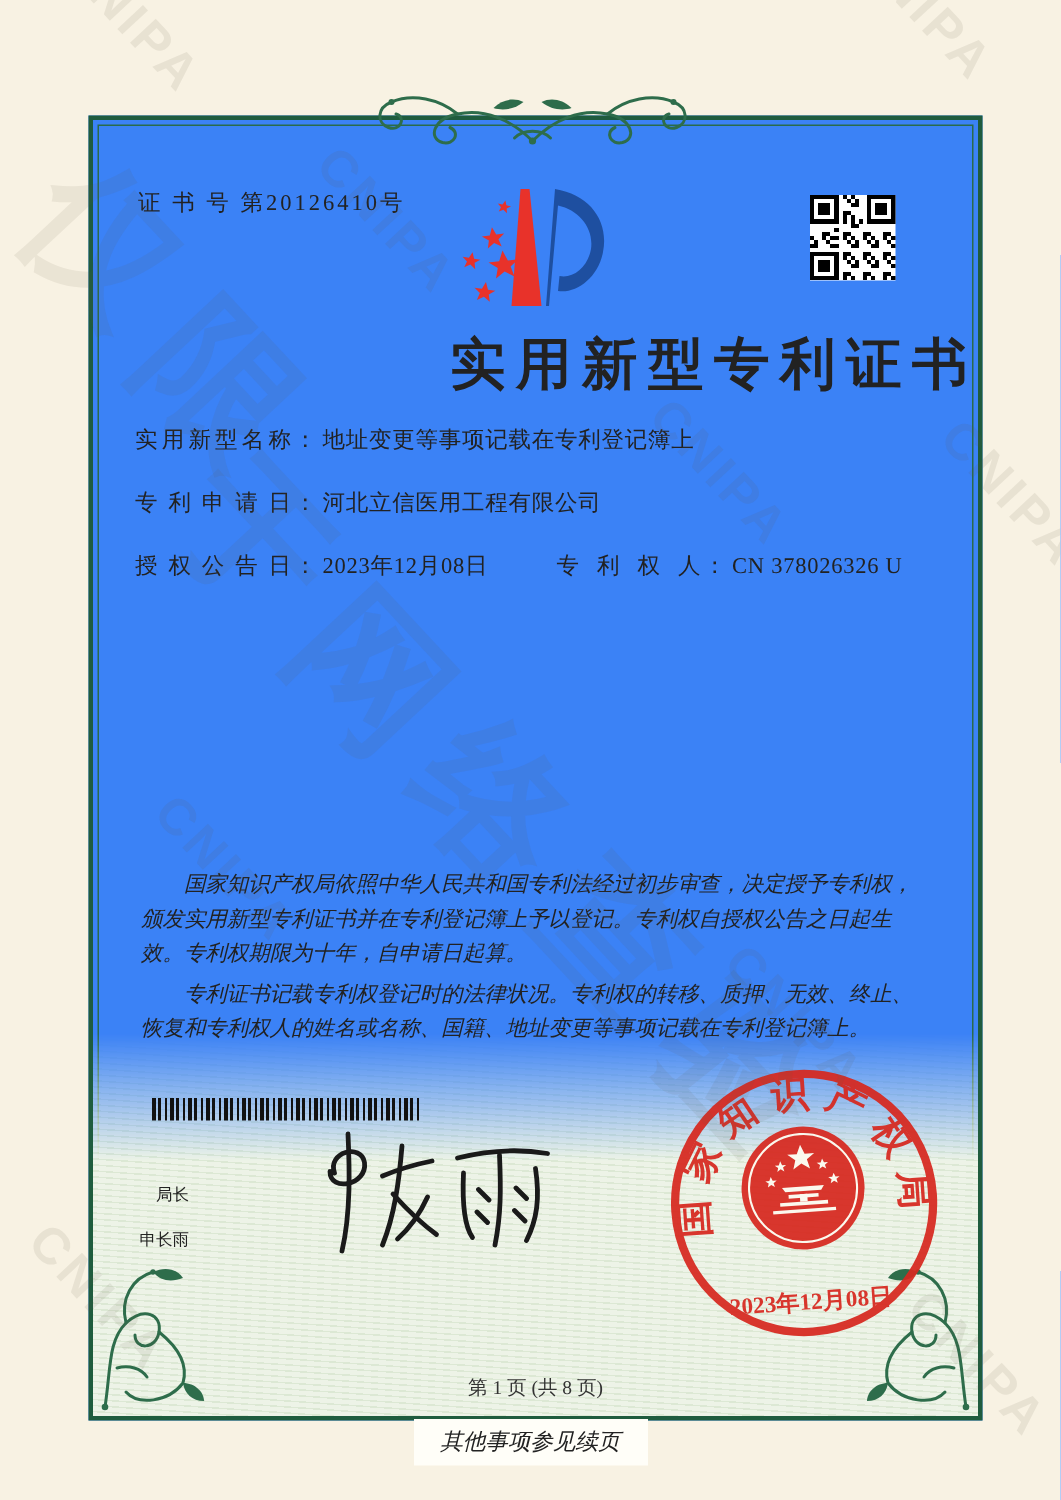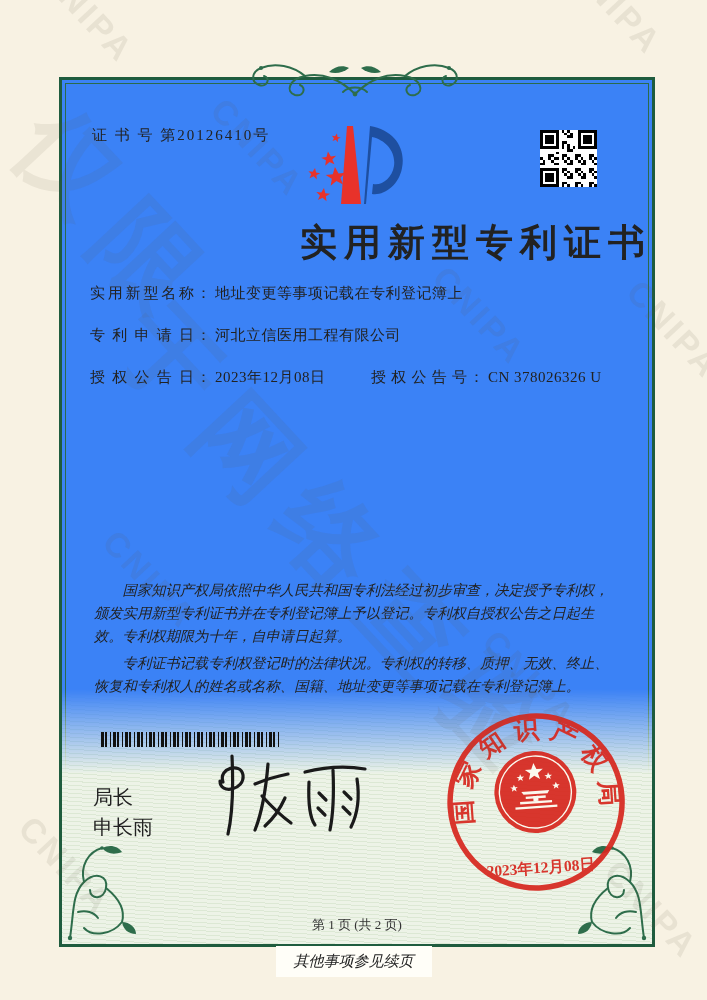--- a/index.html
+++ b/index.html
@@ -36,21 +36,21 @@
   .fvalue{letter-spacing:.5px;}
   .grant2{position:absolute;left:281px;top:0;}
   .grant2 .flabel{width:96px;}
   
   .paras{position:absolute;left:28px;top:495px;width:536px;font-size:14.3px;line-height:23px;
          font-style:italic;}
   .paras p{margin:4px;text-indent:2em;}
   
   .barcode{position:absolute;left:39px;top:652px;width:182px;height:15px;}
   .director{position:absolute;left:31px;top:702px;font-family:"Liberation Sans","DejaVu Sans",sans-serif;
-            font-size:20px;line-height:30px;}
+            font-size:11px;line-height:30px;text-align:right;}
   .sig{position:absolute;left:143px;top:668px;}
   .seal{position:absolute;left:379px;top:626px;transform:rotate(-4deg);opacity:.93;z-index:3;}
   .pagenum{position:absolute;left:0;bottom:10px;width:100%;text-align:center;font-size:13px;color:#333;}
   .contnote{position:absolute;left:0;top:946px;width:100%;text-align:center;z-index:4;}
   .contnote span{display:inline-block;background:#fffef8;padding:6px 18px;font-size:15px;font-style:italic;}
   svg{display:block;}
 </style>
 </head>
 <body>
 
@@ -243,21 +243,21 @@
     <div class="fields">
       <div class="frow">
         <span class="flabel">实用新型名称</span><span class="fcolon">：</span><span class="fvalue">地址变更等事项记载在专利登记簿上</span>
       </div>
       <div class="frow">
         <span class="flabel">专利申请日</span><span class="fcolon">：</span><span class="fvalue">河北立信医用工程有限公司</span>
       </div>
       <div class="frow">
         <span class="flabel">授权公告日</span><span class="fcolon">：</span><span class="fvalue">2023年12月08日</span>
         <span class="grant2">
-          <span class="flabel">授权公告号</span><span class="fcolon">：</span><span class="fvalue">CN 378026326 U</span>
+          <span class="flabel">专利权人</span><span class="fcolon">：</span><span class="fvalue">CN 378026326 U</span>
         </span>
       </div>
     </div>
 
     <div class="paras">
       <p>国家知识产权局依照中华人民共和国专利法经过初步审查，决定授予专利权，颁发实用新型专利证书并在专利登记簿上予以登记。专利权自授权公告之日起生效。专利权期限为十年，自申请日起算。</p>
       <p>专利证书记载专利权登记时的法律状况。专利权的转移、质押、无效、终止、恢复和专利权人的姓名或名称、国籍、地址变更等事项记载在专利登记簿上。</p>
     </div>
 
     <svg class="barcode" viewBox="0 0 182 15" preserveAspectRatio="none" style="shape-rendering:crispedges">
@@ -352,20 +352,20 @@
           <rect x="-21" y="14" width="42" height="2.2"></rect>
           <rect x="-2.5" y="4" width="5" height="5"></rect>
         </g>
       </g>
       <defs>
         <path id="est" d="M0,-10 L2.9,-3.1 L10,-3.1 L4.3,1.2 L6.2,8.1 L0,4 L-6.2,8.1 L-4.3,1.2 L-10,-3.1 L-2.9,-3.1 Z"></path>
       </defs>
       <text x="95" y="167" text-anchor="middle" font-size="15.5" font-weight="bold" fill="#d7281f" font-family="Liberation Serif, DejaVu Serif, serif">2023年12月08日</text>
     </svg>
 
-    <div class="pagenum">第 1 页 (共 2 页)</div>
+    <div class="pagenum">第 1 页 (共 8 页)</div>
   </div>
 
   <div class="contnote">
     <span>其他事项参见续页</span>
   </div>
 
 </div>
 
 </body></html>

